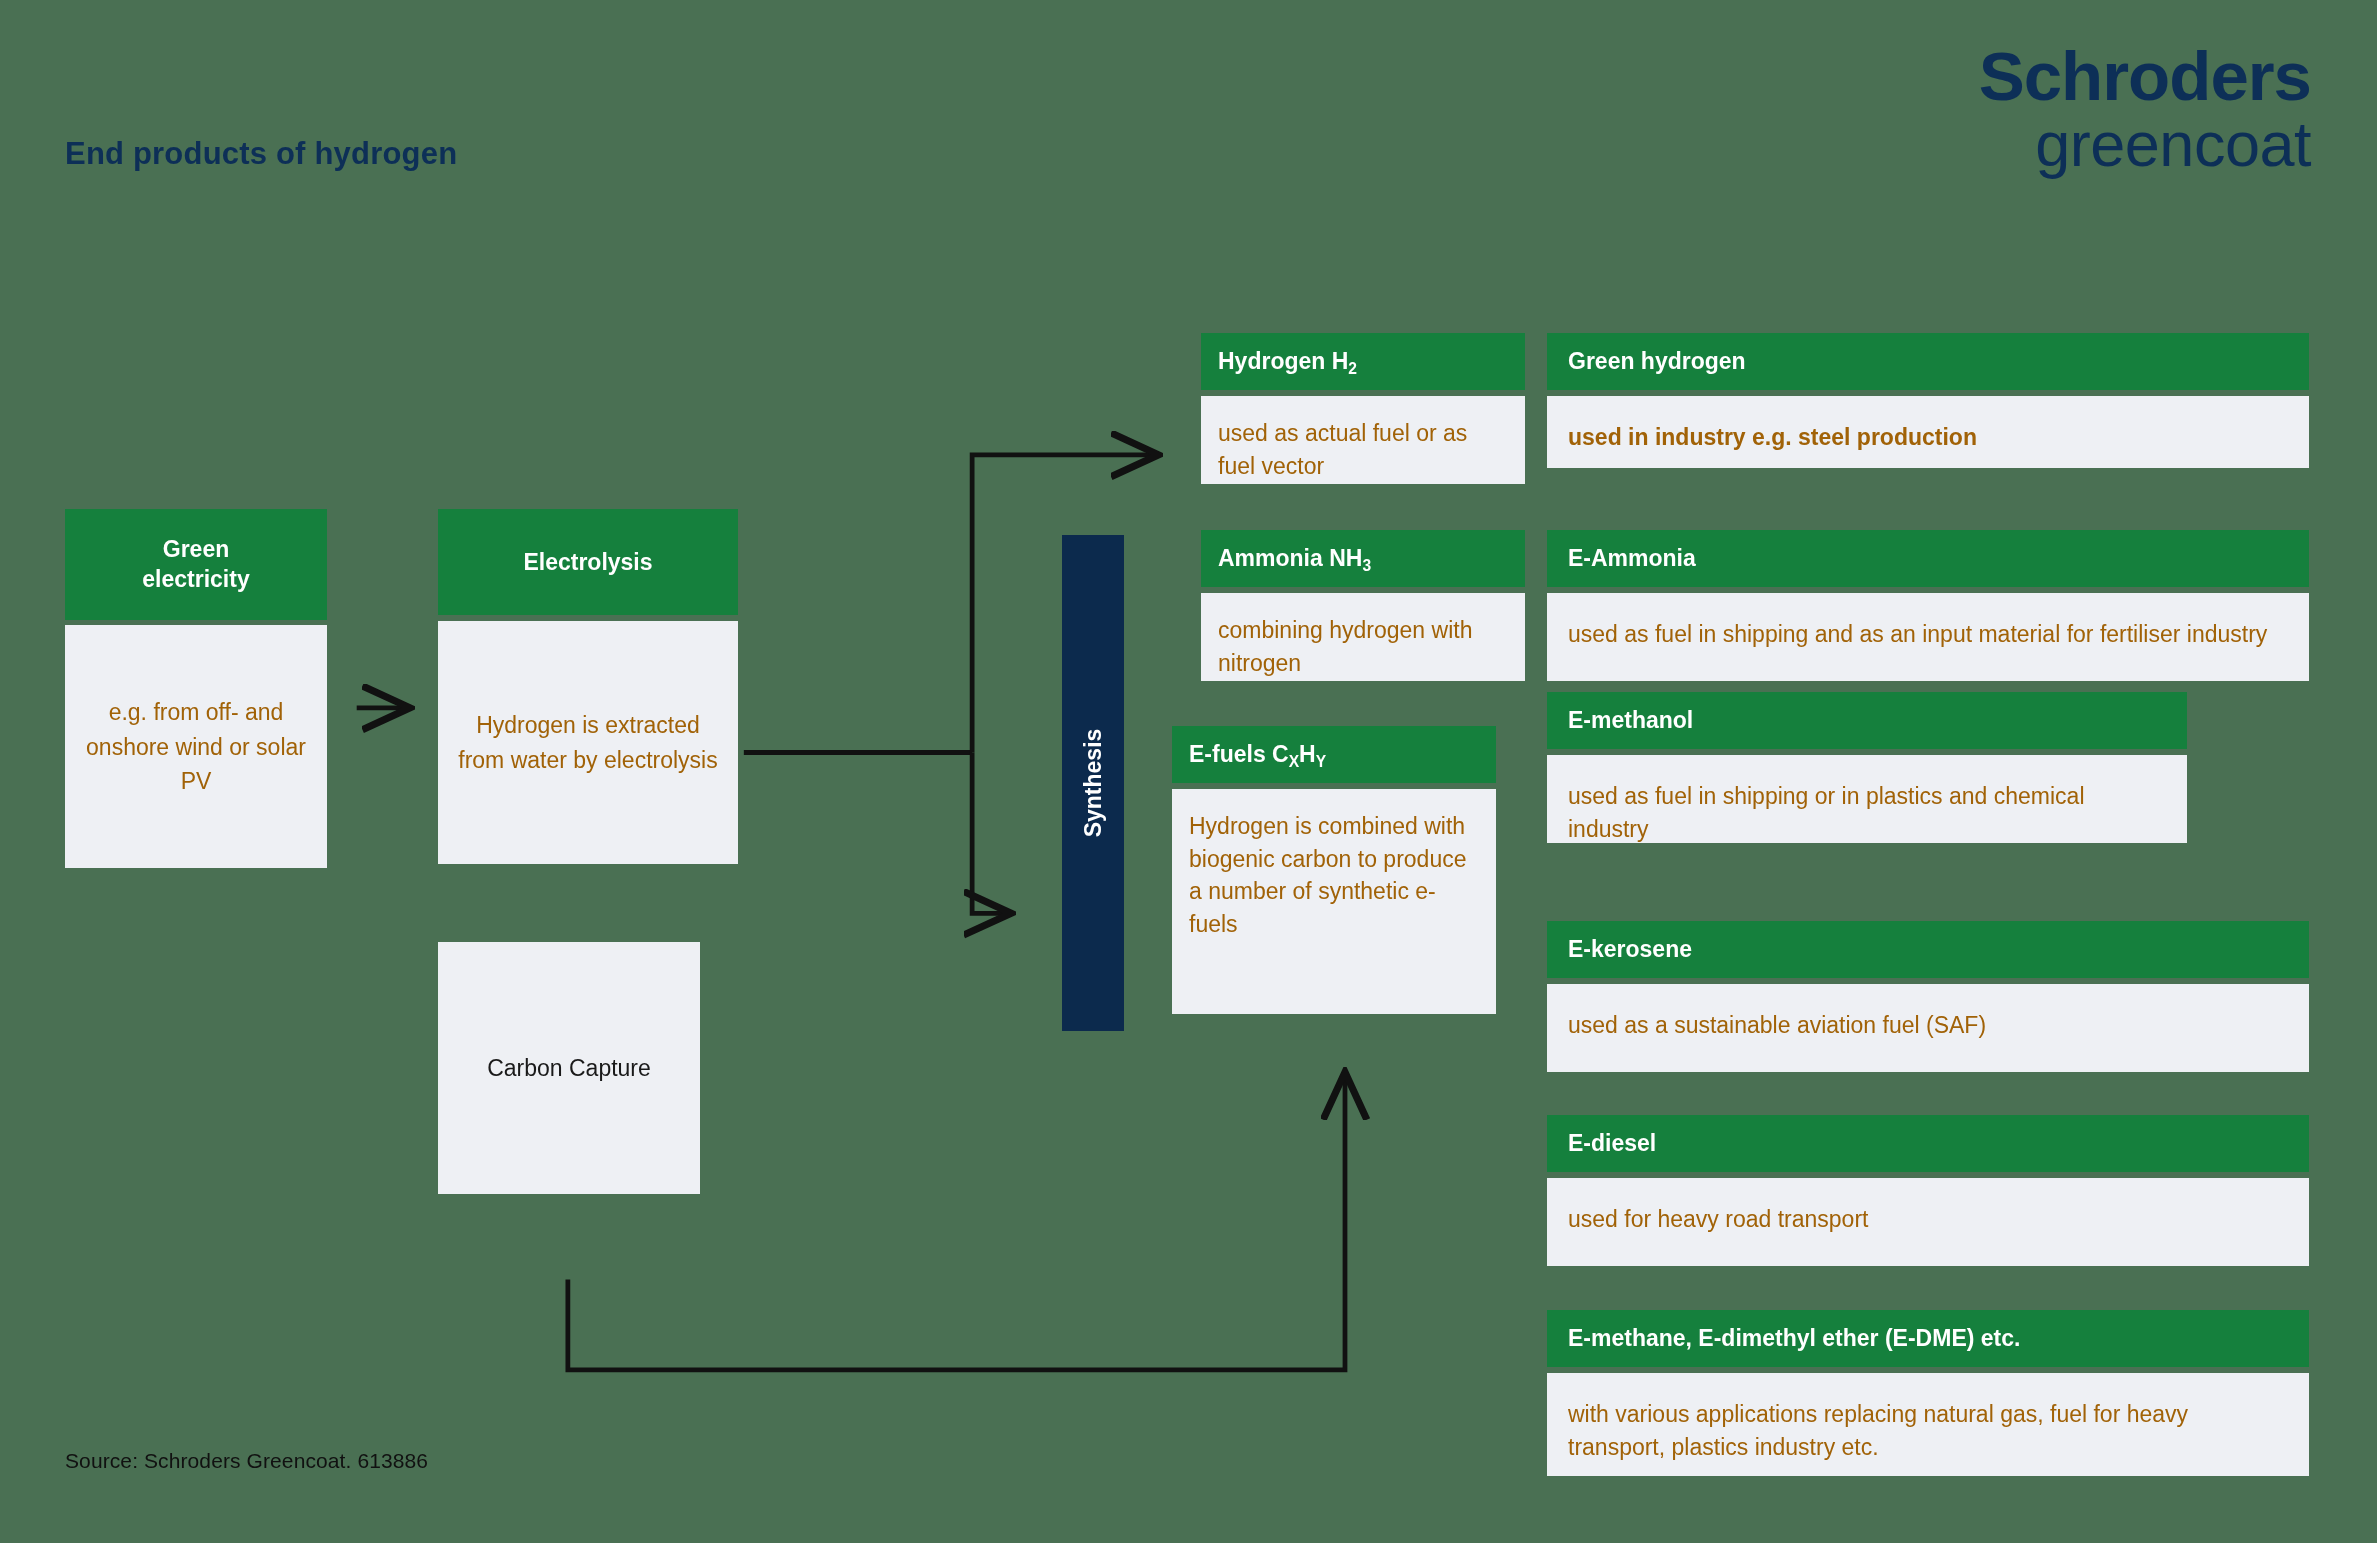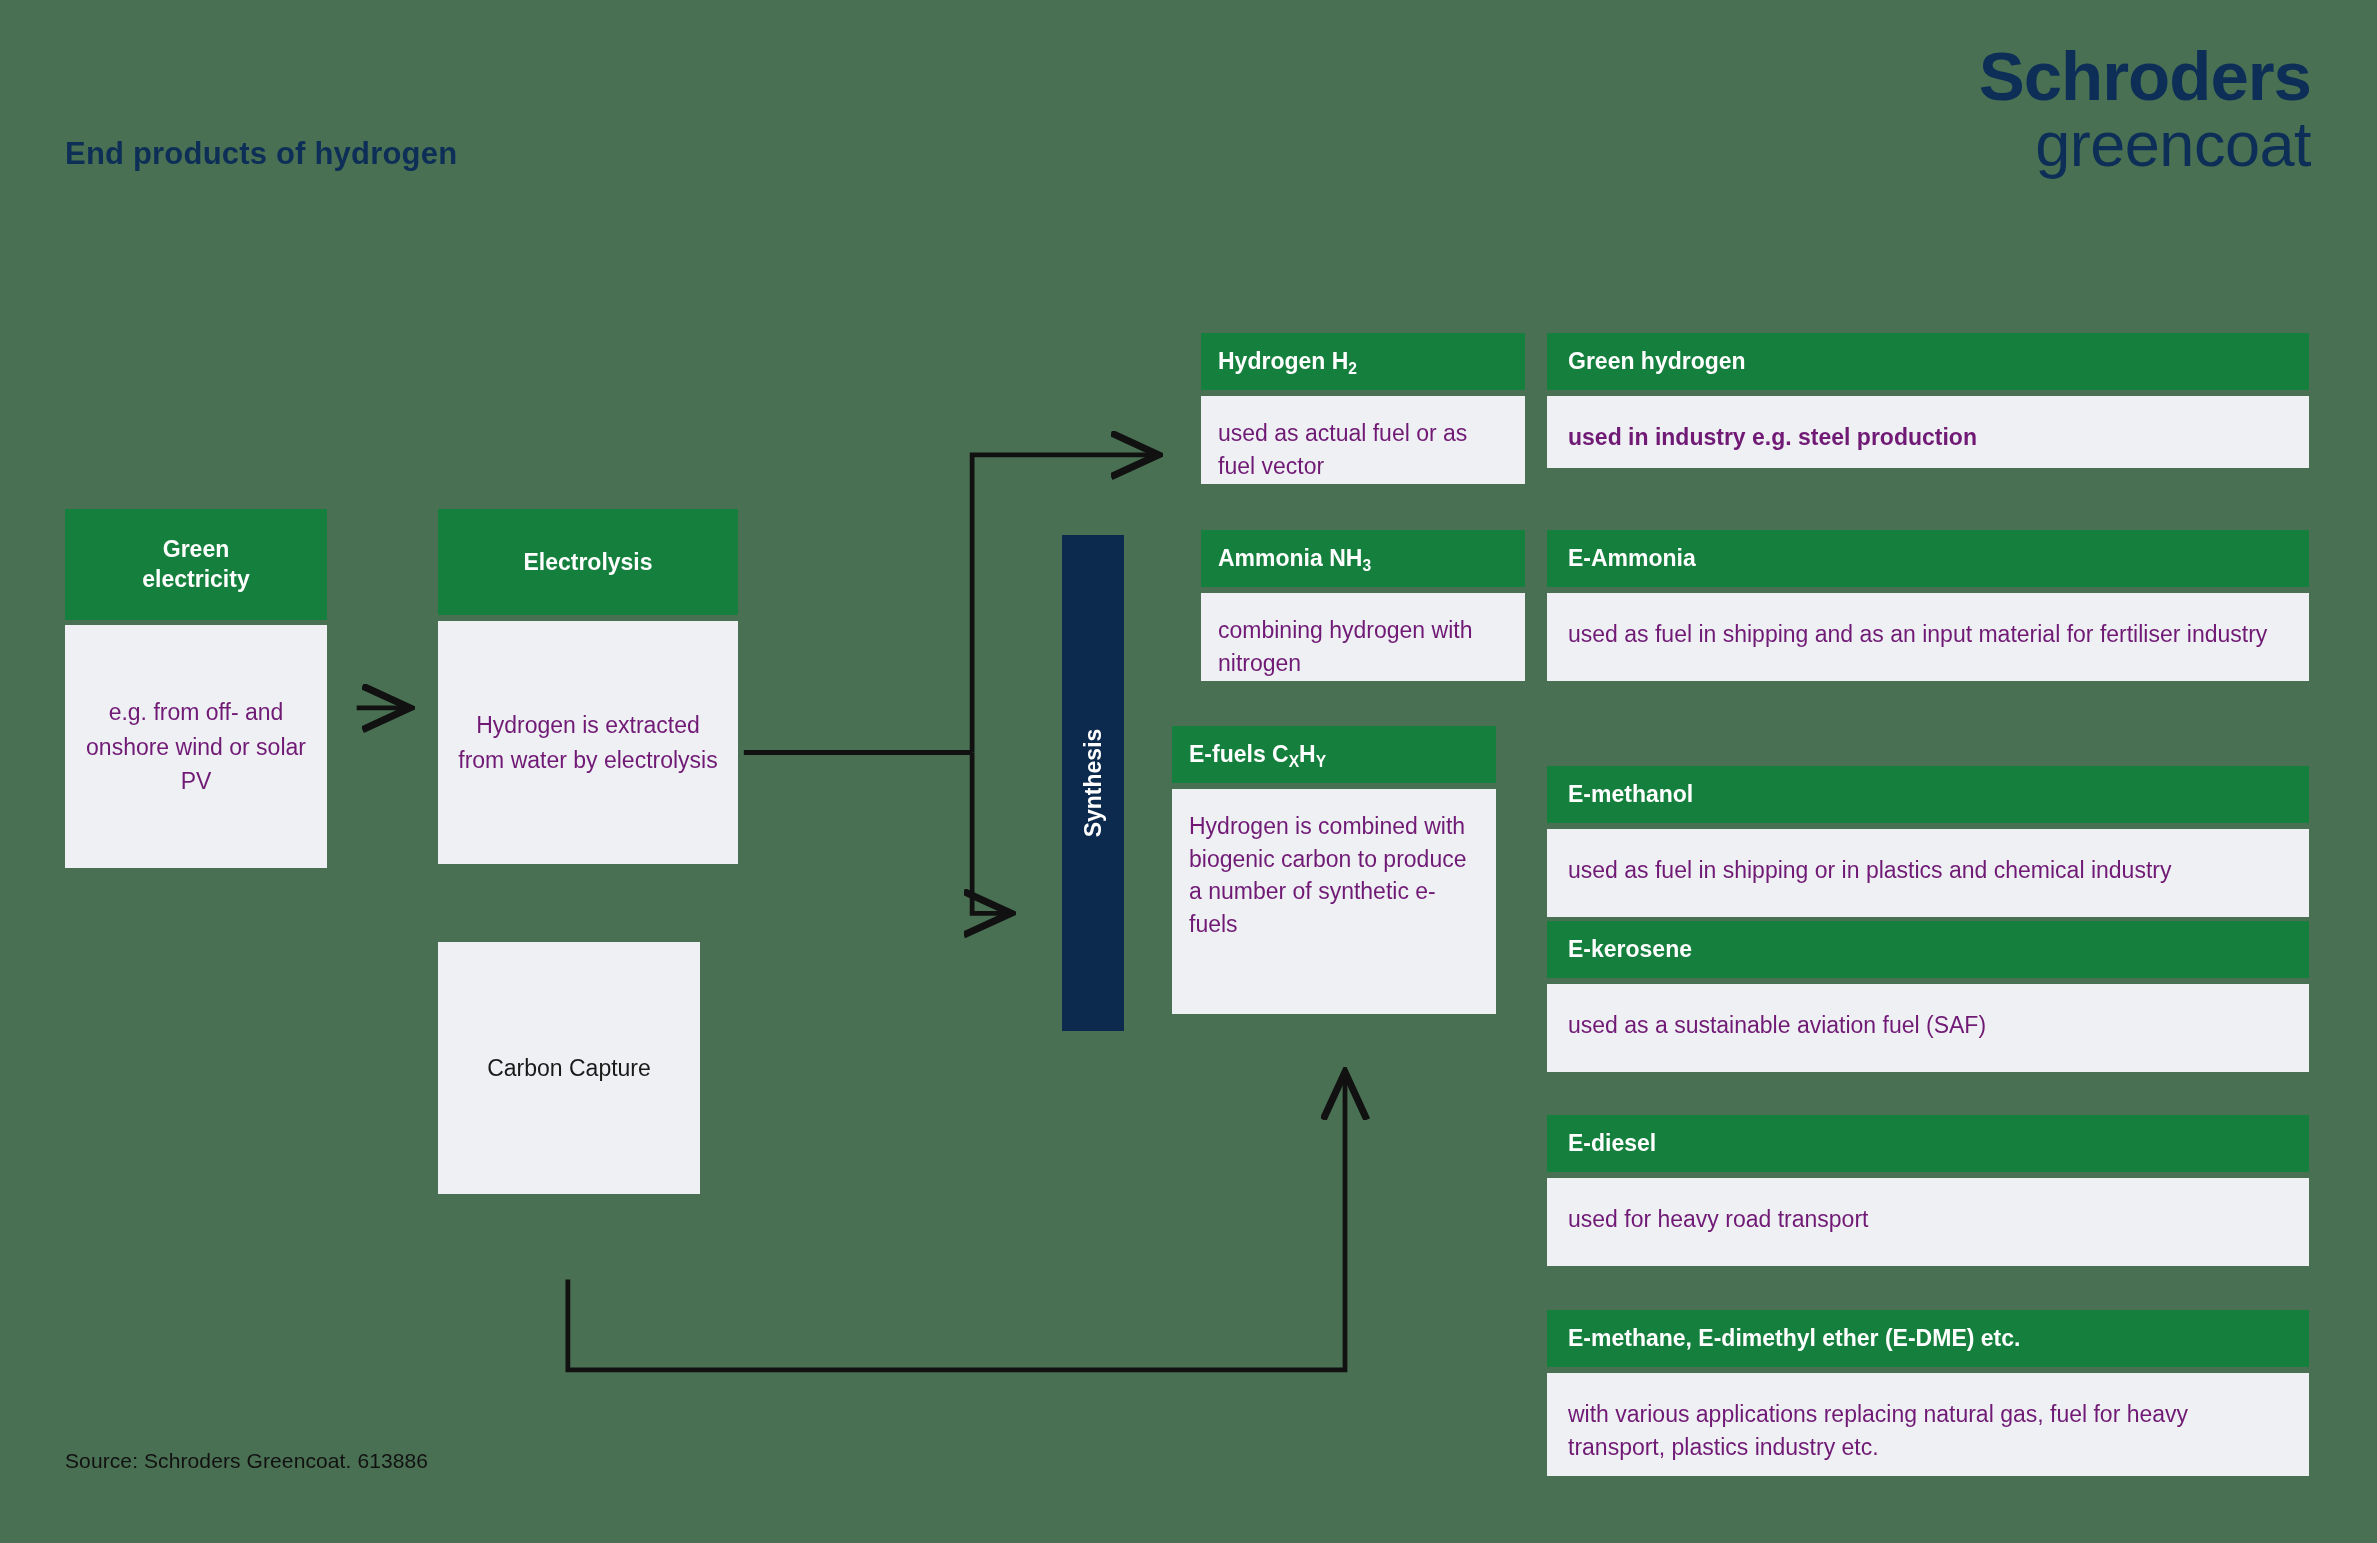--- a/index.html
+++ b/index.html
@@ -27,21 +27,21 @@
     font-size:21px;color:#111;letter-spacing:0.1px;
   }
 
   
   .card{position:absolute;}
   .card .hdr{
     background:#15803d;color:#ffffff;
     font-weight:bold;box-sizing:border-box;
   }
   .card .bdy{
-    background:#eef0f4;color:#701a75;box-sizing:border-box;
+    background:#eef0f4;color:#a16207;box-sizing:border-box;
   }
 
   
   .left-card .hdr{
     font-size:23px;text-align:center;padding:25px 9.5px;line-height:1.32;
   }
   .left-card .bdy{
     font-size:23px;text-align:center;line-height:1.5;
     display:flex;align-items:center;justify-content:center;padding:9.5px 13.3px;
   }
@@ -163,21 +163,21 @@
     <div class="gap"></div>
     <div class="bdy" style="height:72px;font-weight:bold;">used in industry e.g. steel production</div>
   </div>
 
   <div class="card right-card" style="left:1547px;top:530px;width:762px;">
     <div class="hdr">E-Ammonia</div>
     <div class="gap"></div>
     <div class="bdy" style="height:88px;">used as fuel in shipping and as an input material for fertiliser industry</div>
   </div>
 
-  <div class="card right-card" style="left:1547px;top:766px;width:762px;">
+  <div class="card right-card" style="left:1547px;top:692px;width:640px;">
     <div class="hdr">E-methanol</div>
     <div class="gap"></div>
     <div class="bdy" style="height:88px;">used as fuel in shipping or in plastics and chemical industry</div>
   </div>
 
   <div class="card right-card" style="left:1547px;top:921px;width:762px;border-radius:8px;">
     <div class="hdr">E-kerosene</div>
     <div class="gap"></div>
     <div class="bdy" style="height:88px;">used as a sustainable aviation fuel (SAF)</div>
   </div>

